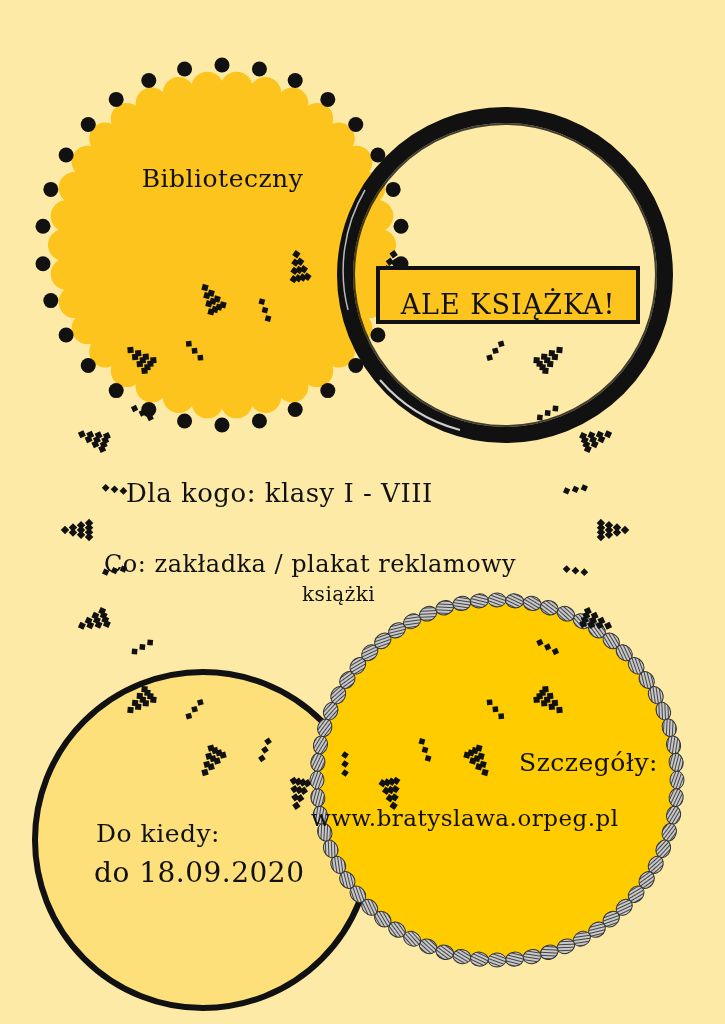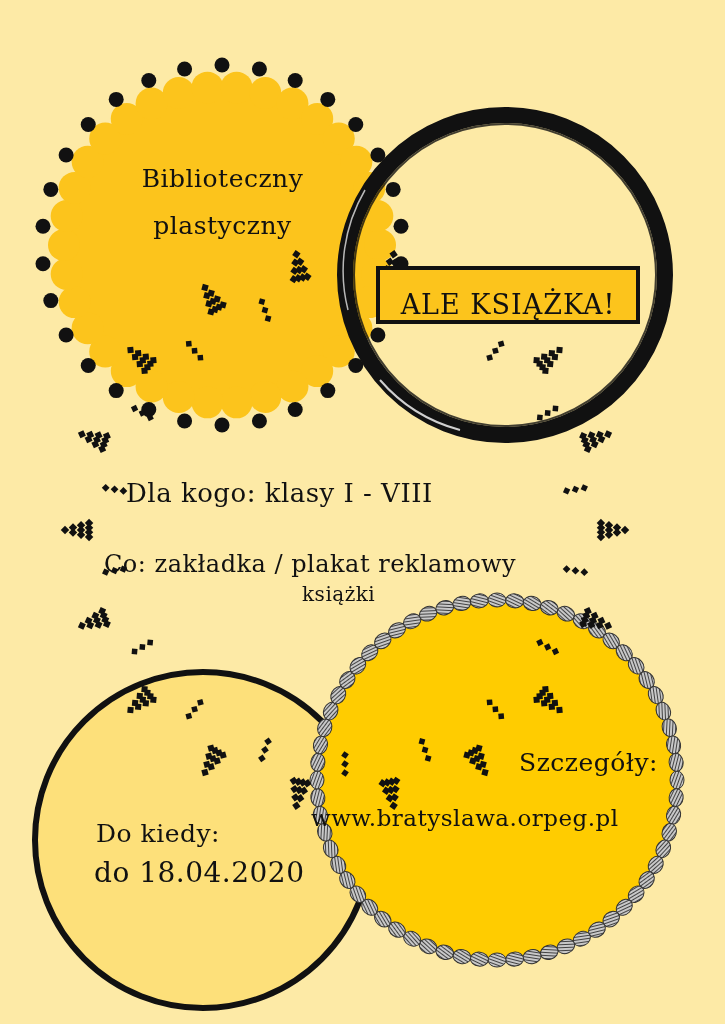--- a/index.html
+++ b/index.html
@@ -419,37 +419,36 @@
     <g>
       <circle cx="505" cy="275" r="160" fill="none" stroke="#111" stroke-width="16"></circle>
       <circle cx="505" cy="275" r="151" fill="none" stroke="#111" stroke-width="2" opacity="0.8"></circle>
       <path d="M 380 380 A 160 160 0 0 0 460 430" fill="none" stroke="#fff" stroke-width="2" opacity="0.8"></path>
       <path d="M 348 310 A 160 160 0 0 1 365 190" fill="none" stroke="#fff" stroke-width="1.5" opacity="0.7"></path>
     </g>
   </svg>
 
   <div class="txt hand" id="t-biblio">
     <div>Biblioteczny</div>
-    <div>plastyczny</div>
   </div>
 
   <div id="title-box" style="--box-fill:#FCC41C">
     <span>ALE KSIĄŻKA!</span>
   </div>
 
   <div class="txt hand" id="t-dla">
     <b>Dla kogo:</b>
     <span>klasy I - VIII</span>
   </div>
 
   <div class="txt hand" id="t-co">
     <b>Co:</b>
     <span>zakładka / plakat reklamowy</span>
   </div>
   <div class="txt hand" id="t-ksiazki">książki</div>
 
   <div class="txt hand" id="t-dokiedy">Do kiedy:</div>
-  <div class="txt hand" id="t-date">do 18.04.2020</div>
+  <div class="txt hand" id="t-date">do 18.09.2020</div>
 
   <div class="txt hand" id="t-szczeg">Szczegóły:</div>
   <div class="txt hand" id="t-url">www.bratyslawa.orpeg.pl</div>
 
 </div>
 
 </body></html>

